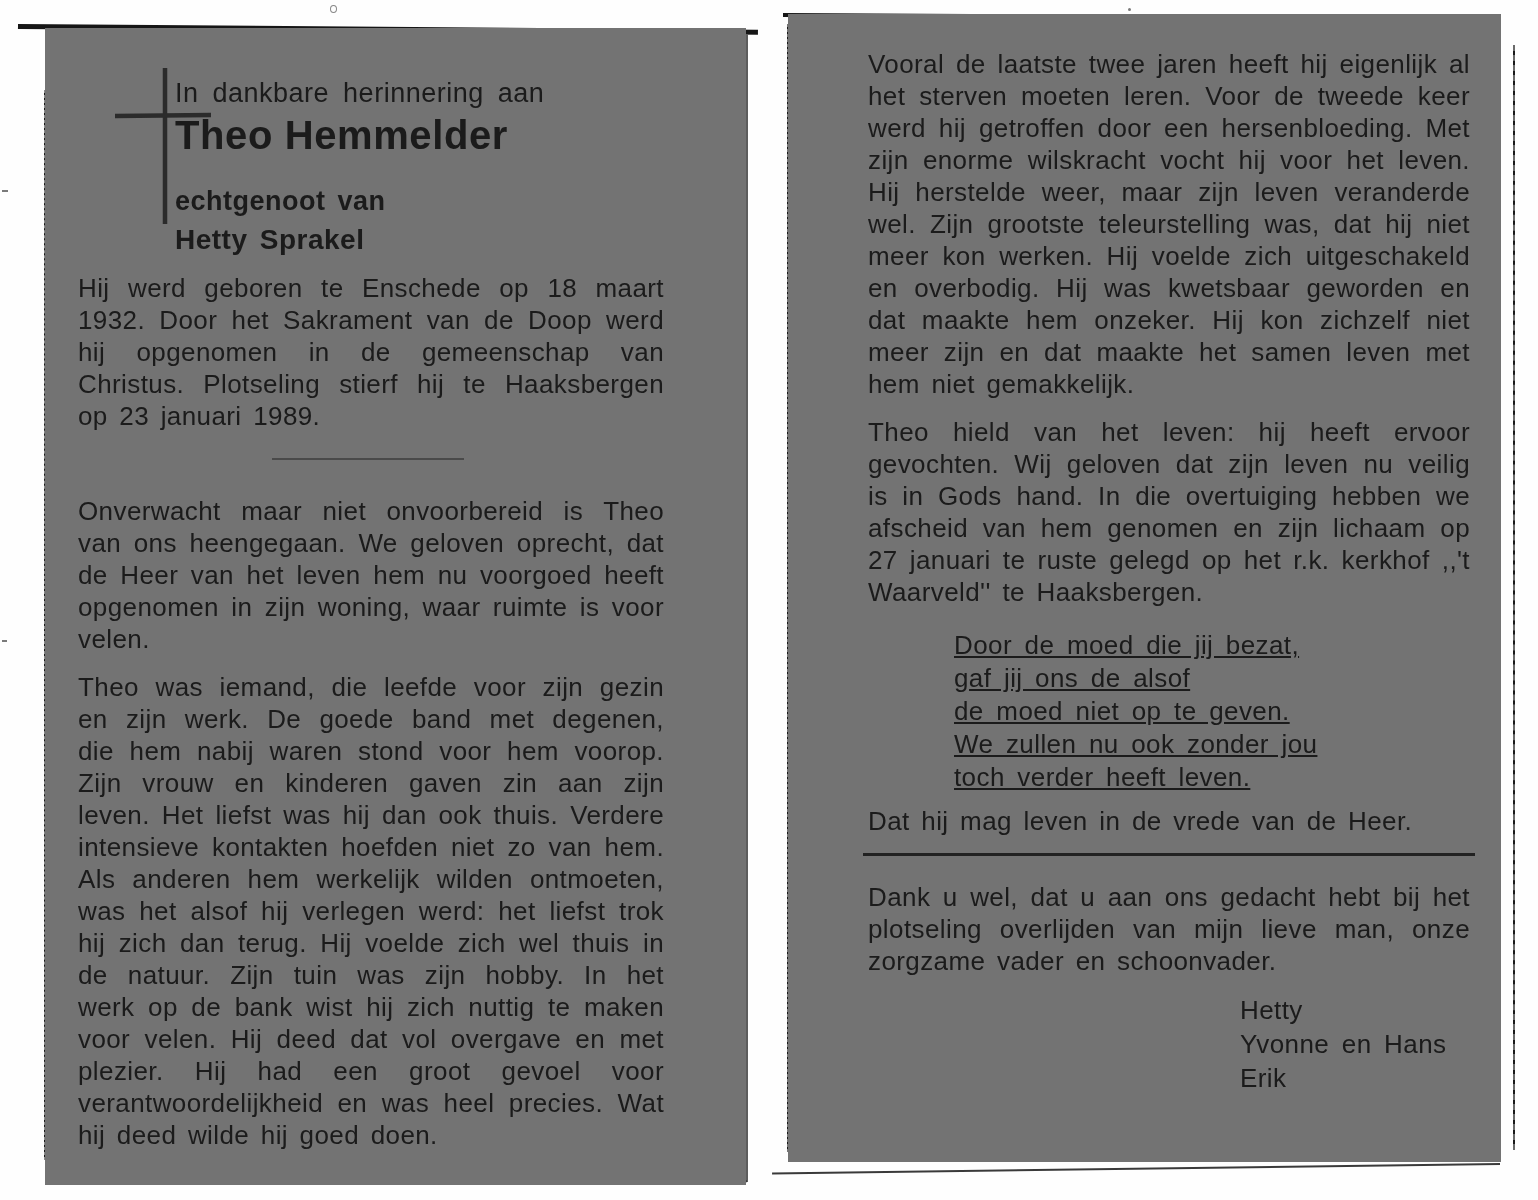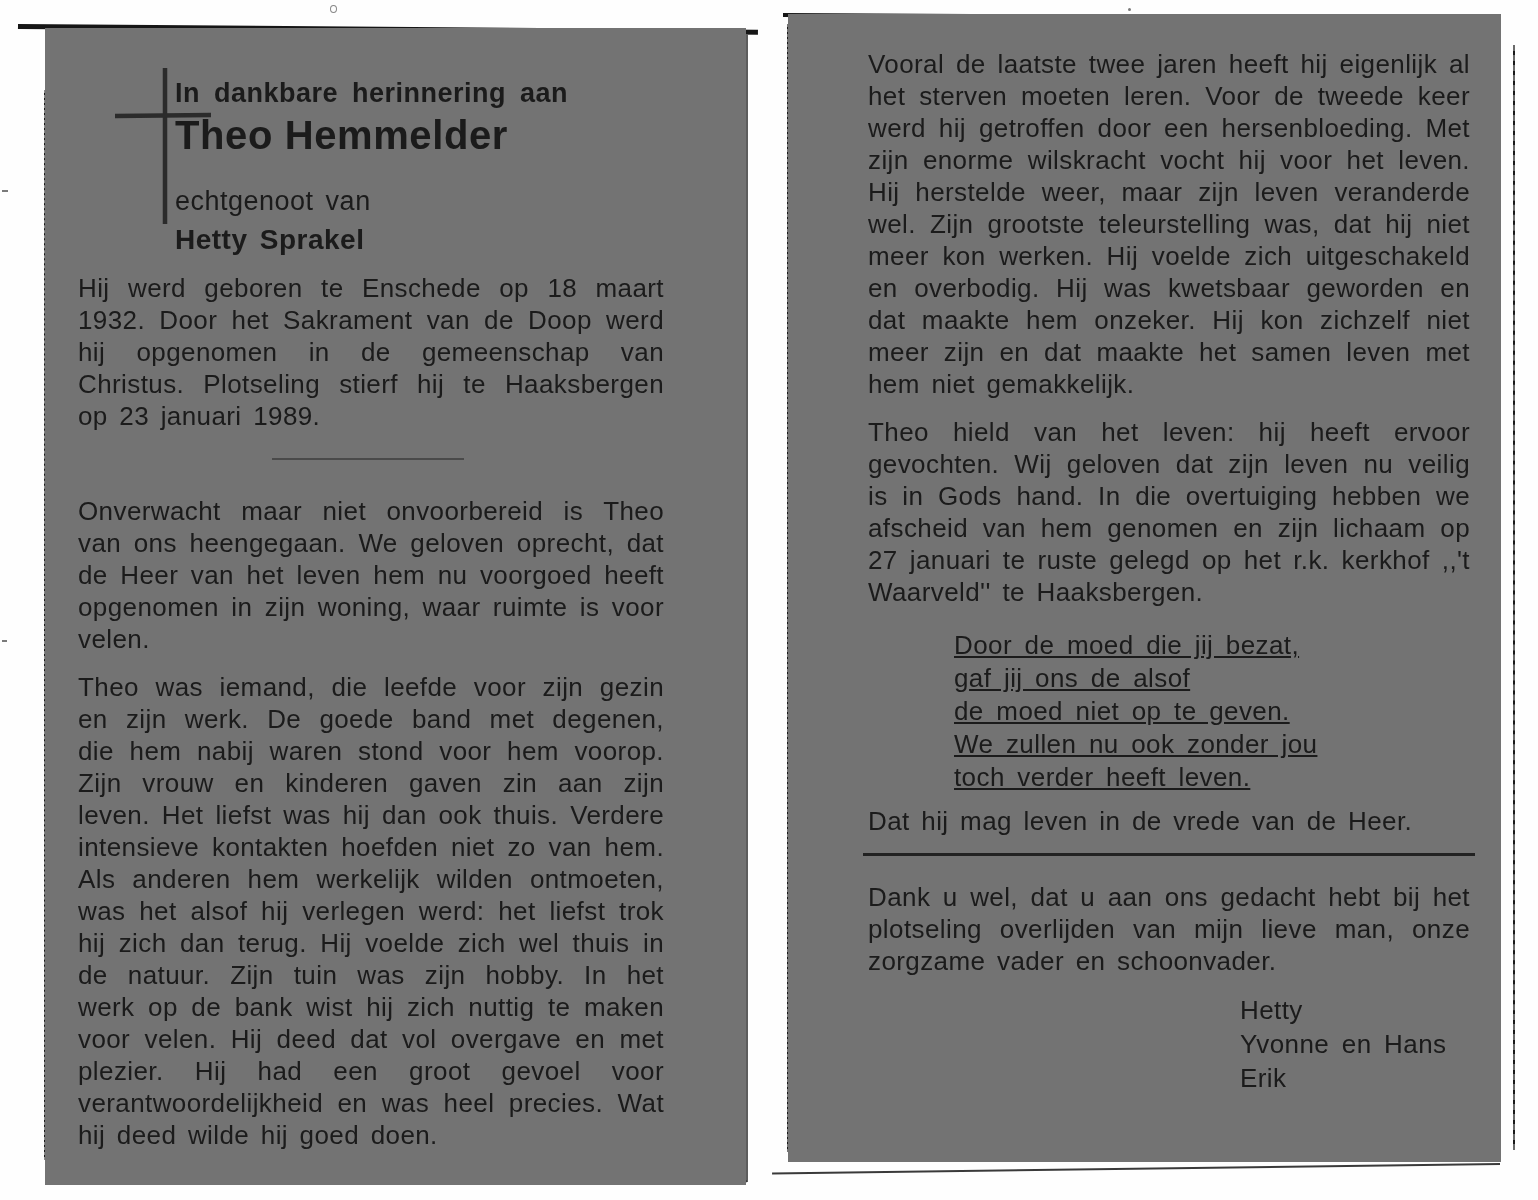--- a/index.html
+++ b/index.html
@@ -65,23 +65,23 @@
     line-height: 32px;
     letter-spacing: 0.4px;
     word-spacing: 4px;
     text-align: justify;
   }
   .content-left p.body-par { line-height: 32px; }
 
   
   .mem-header { position: relative; margin-left: 97px; padding-left: 0; min-height: 175px; }
   .cross { position: absolute; left: -60px; top: -12px; }
-  .mem-intro { font-size: 27px; letter-spacing: 0.5px; word-spacing: 6px; margin: 0 0 4px 0; font-weight: bold; }
+  .mem-intro { font-size: 27px; letter-spacing: 0.5px; word-spacing: 6px; margin: 0 0 4px 0; }
   .mem-name { font-size: 40px; font-weight: bold; letter-spacing: 0.6px; margin: 0 0 28px 0; }
-  .mem-spouse-label { font-size: 27px; letter-spacing: 0.5px; word-spacing: 4px; margin: 0 0 7px 0; }
+  .mem-spouse-label { font-size: 27px; letter-spacing: 0.5px; word-spacing: 4px; margin: 0 0 7px 0; font-weight: bold; }
   .mem-spouse-name { font-size: 28px; font-weight: bold; letter-spacing: 0.5px; word-spacing: 4px; margin: 0; }
 
   .par-birth { margin-top: 16px !important; }
   .divider-short {
     width: 192px; height: 2px; background: #4a4a4a;
     margin: 26px 0 0 194px;
   }
   .par-unexpected { margin-top: 35px !important; }
   .par-character { margin-top: 16px !important; }
 

